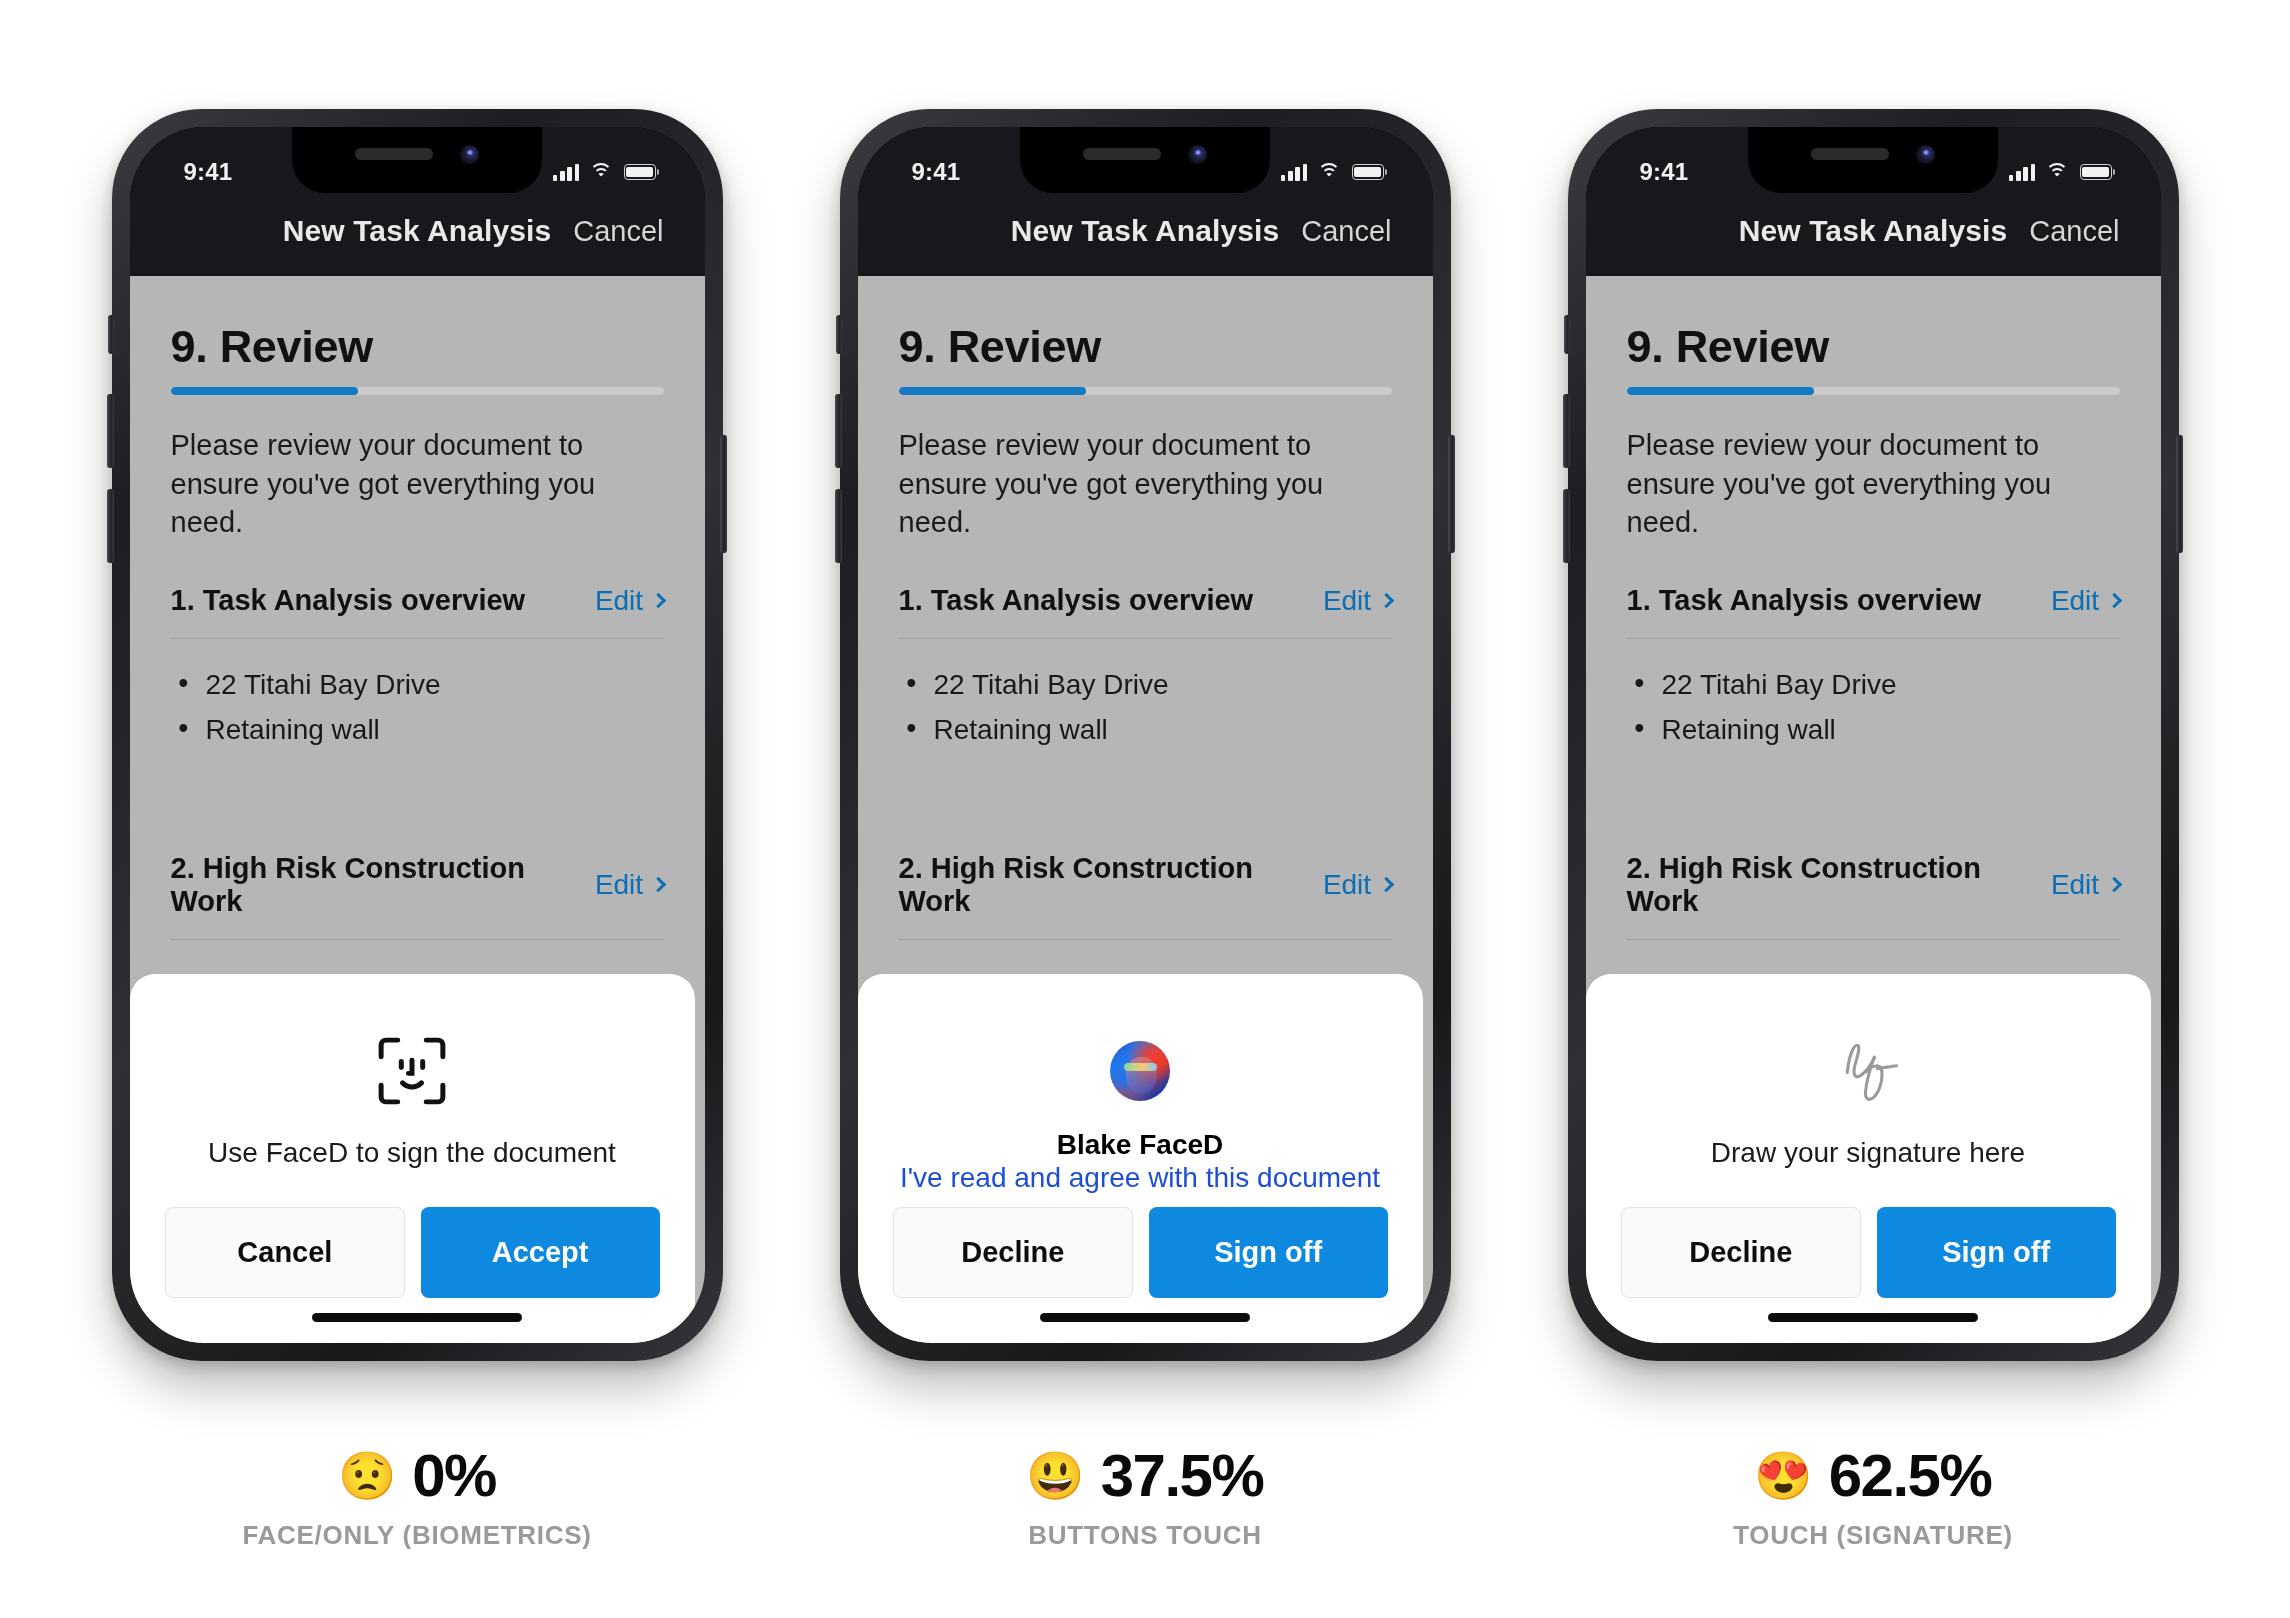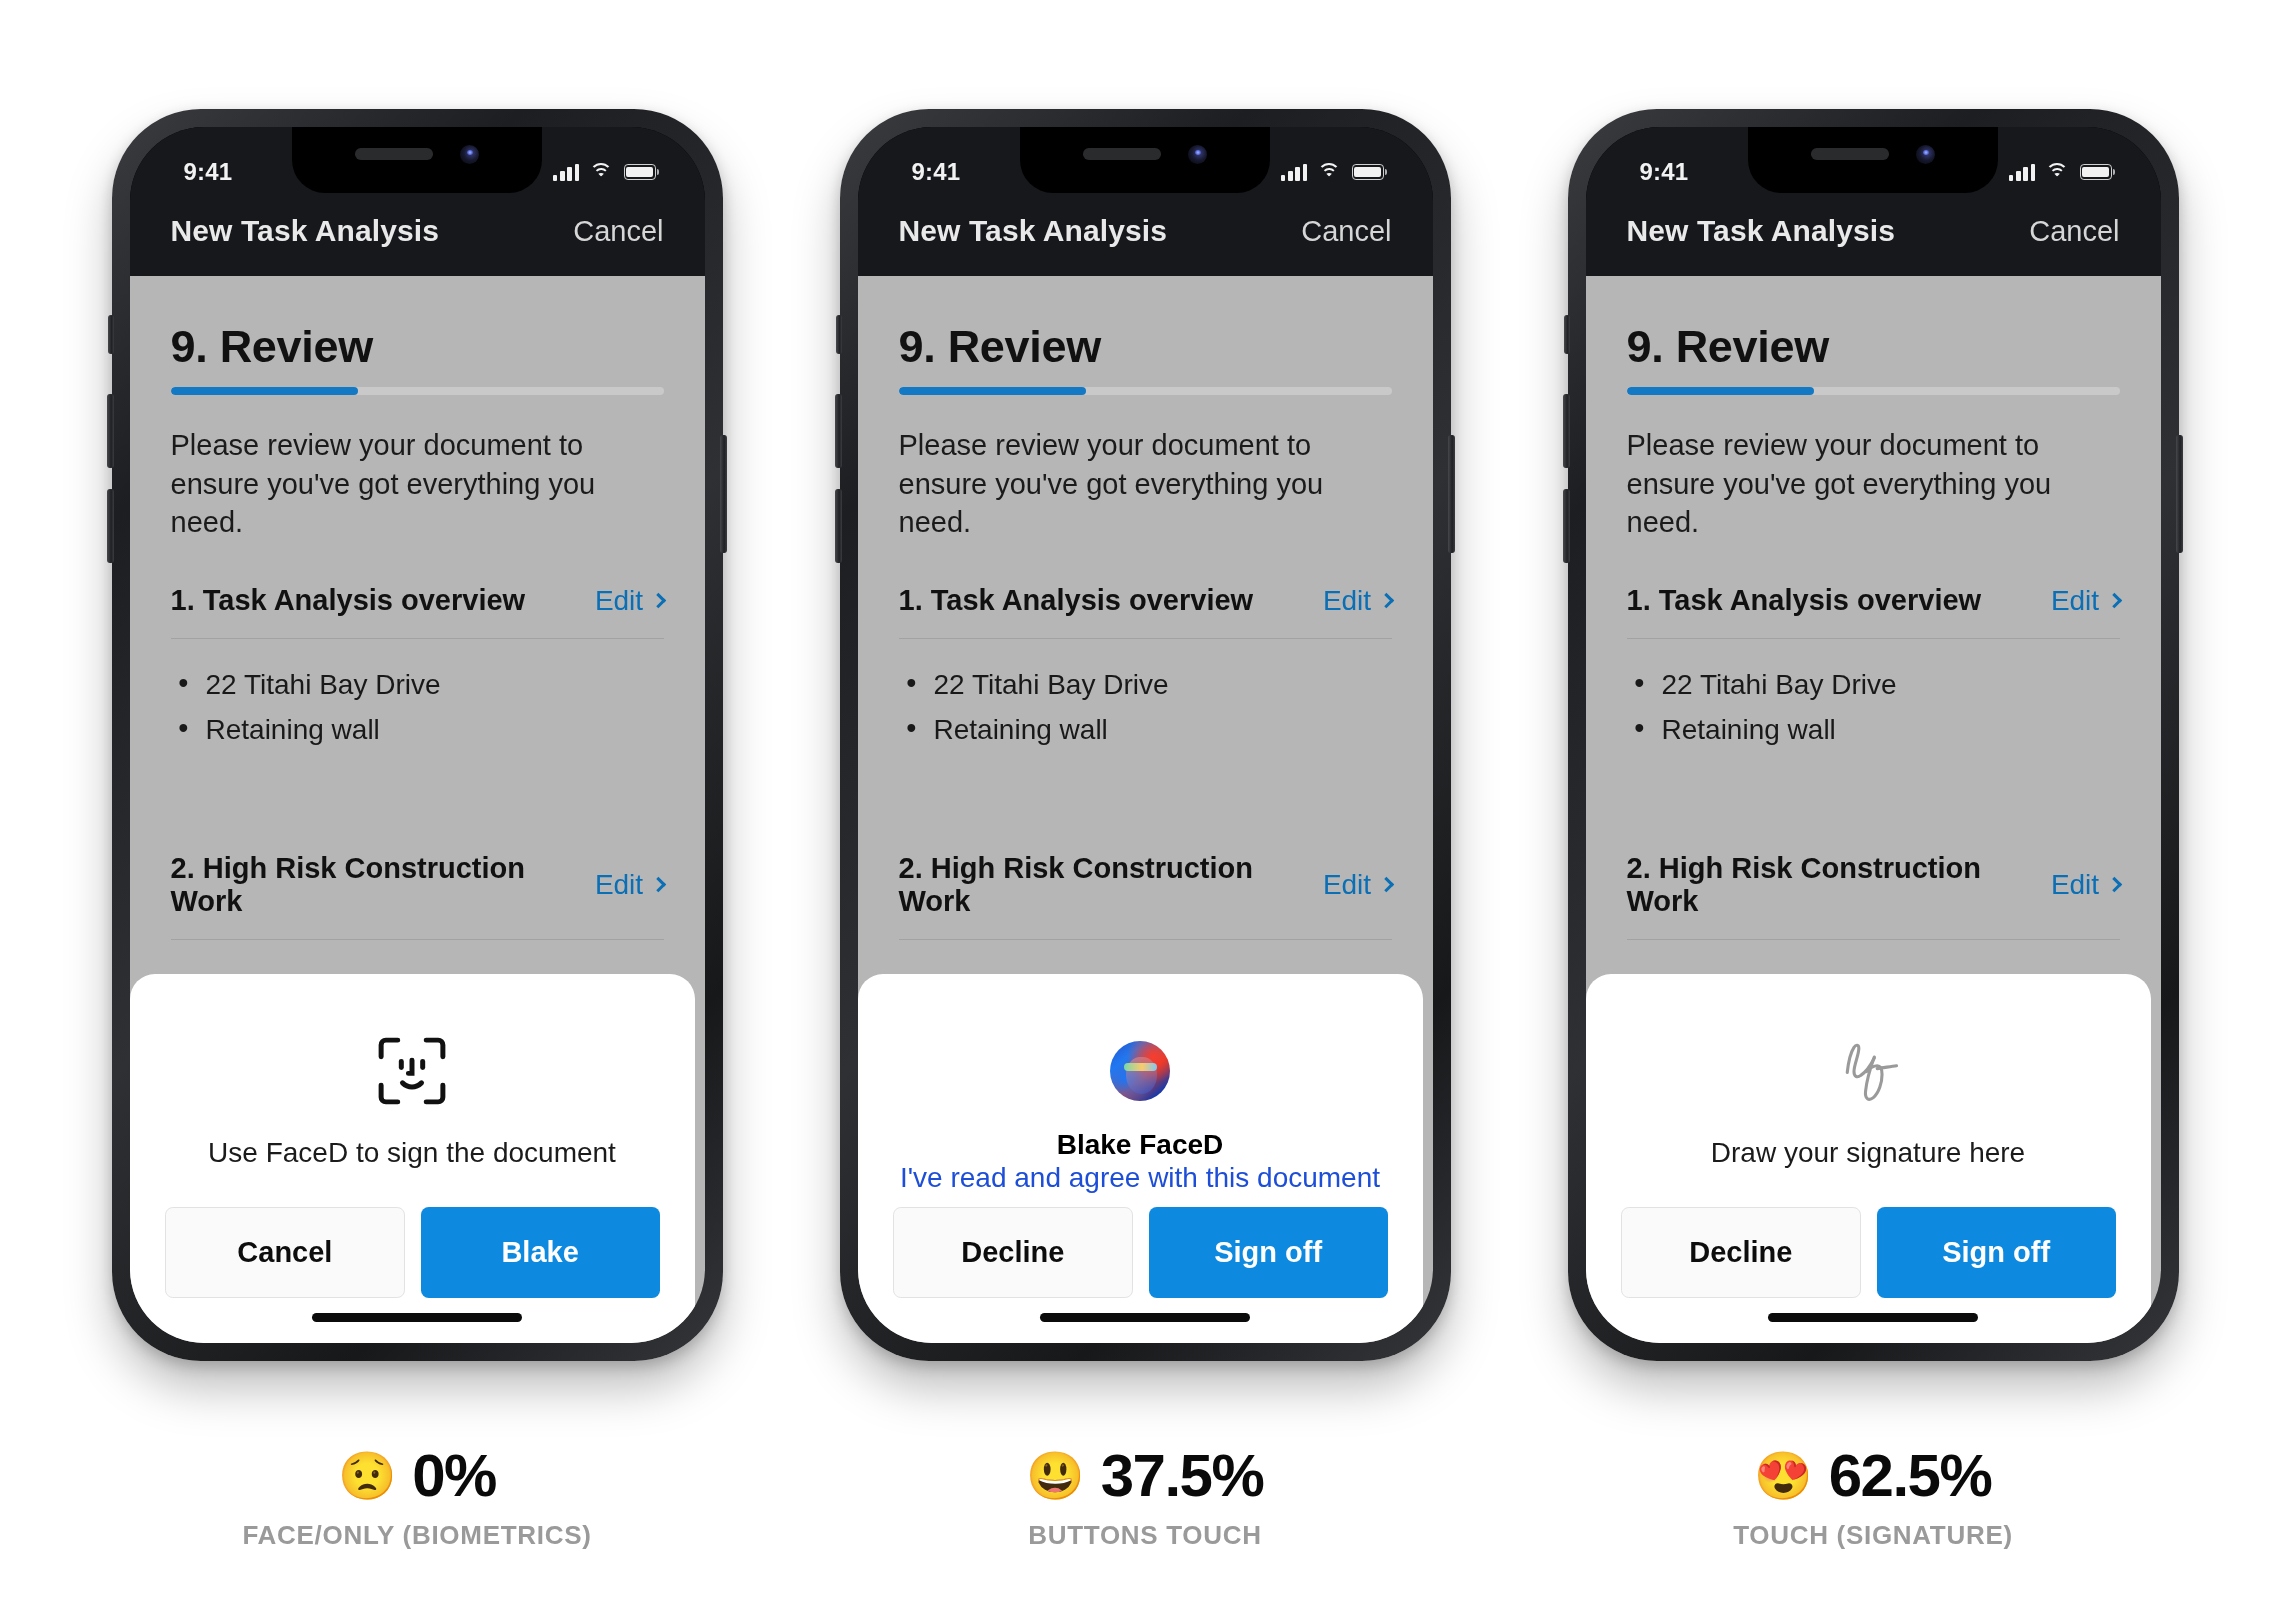--- a/index.html
+++ b/index.html
@@ -100,21 +100,21 @@
   .sig i:nth-child(3){height:13.6px;} .sig i:nth-child(4){height:17.5px;}
   .wifi { width:23px; height:17.5px; position:relative; }
   .wifi span { position:absolute; left:50%; transform:translateX(-50%); border:2.9px solid #f2f2f2; border-bottom-color:transparent; border-left-color:transparent; border-right-color:transparent; border-radius:50%; }
   .wifi span:nth-child(1){ width:23px; height:23px; top:0; }
   .wifi span:nth-child(2){ width:14.6px; height:14.6px; top:4.9px; }
   .wifi span:nth-child(3){ width:6.8px; height:6.8px; top:9.7px; border-width:3.4px; }
   .batt { width:32px; height:15.5px; border:1.9px solid rgba(242,242,242,.85); border-radius:3.9px; position:relative; padding:1.5px; }
   .batt b { display:block; height:100%; background:#f2f2f2; border-radius:1.9px; }
   .batt::after{ content:""; position:absolute; right:-4.9px; top:4.4px; width:2.4px; height:5.8px; background:rgba(242,242,242,.7); border-radius:0 1.9px 1.9px 0; }
 
-  .navrow { display:flex; align-items:center; justify-content:flex-start; position:relative; height:83px; padding:0 41px; }
+  .navrow { display:flex; align-items:center; justify-content:center; position:relative; height:83px; padding:0 41px; }
   .nav-title { font-size: 30px; font-weight: 600; color:#e9e9e9; letter-spacing:0.1px; }
   .nav-cancel { position:absolute; right:41px; font-size:29px; color:#d6d6d6; }
 
   
   .doc {
     flex:1 1 auto; background:#b6b6b6; position:relative; overflow:hidden;
     padding: 0 41px;
   }
   .doc-title { font-size:45px; font-weight:700; color:#111; padding-top:45px; letter-spacing:-0.3px; }
   .progress { margin-top:13.6px; height:8.7px; border-radius:4.9px; background:#c9c9c9; overflow:hidden; }
@@ -277,21 +277,21 @@
                   <path d="M20 58H10a4 4 0 0 1-4-4V44"></path>
                 <path d="M23 24v5"></path>
                   <path d="M41 24v5"></path>
                 <path d="M32 23v11h-3"></path>
                 <path d="M24 42c4.6 4.6 11.4 4.6 16 0"></path>
               </svg>
             </div>
             <div class="sheet-caption">Use FaceD to sign the document</div>
             <div class="sheet-actions">
               <div class="btn btn-secondary">Cancel</div>
-              <div class="btn btn-primary">Blake</div>
+              <div class="btn btn-primary">Accept</div>
             </div>
           </div>
           <div class="home-indicator"></div>
         </div>
       </div>
     </div>
     <div class="caption">
       <div class="cap-top">
         <span class="cap-emoji">😟</span>
         <span class="cap-pct">0%</span>

